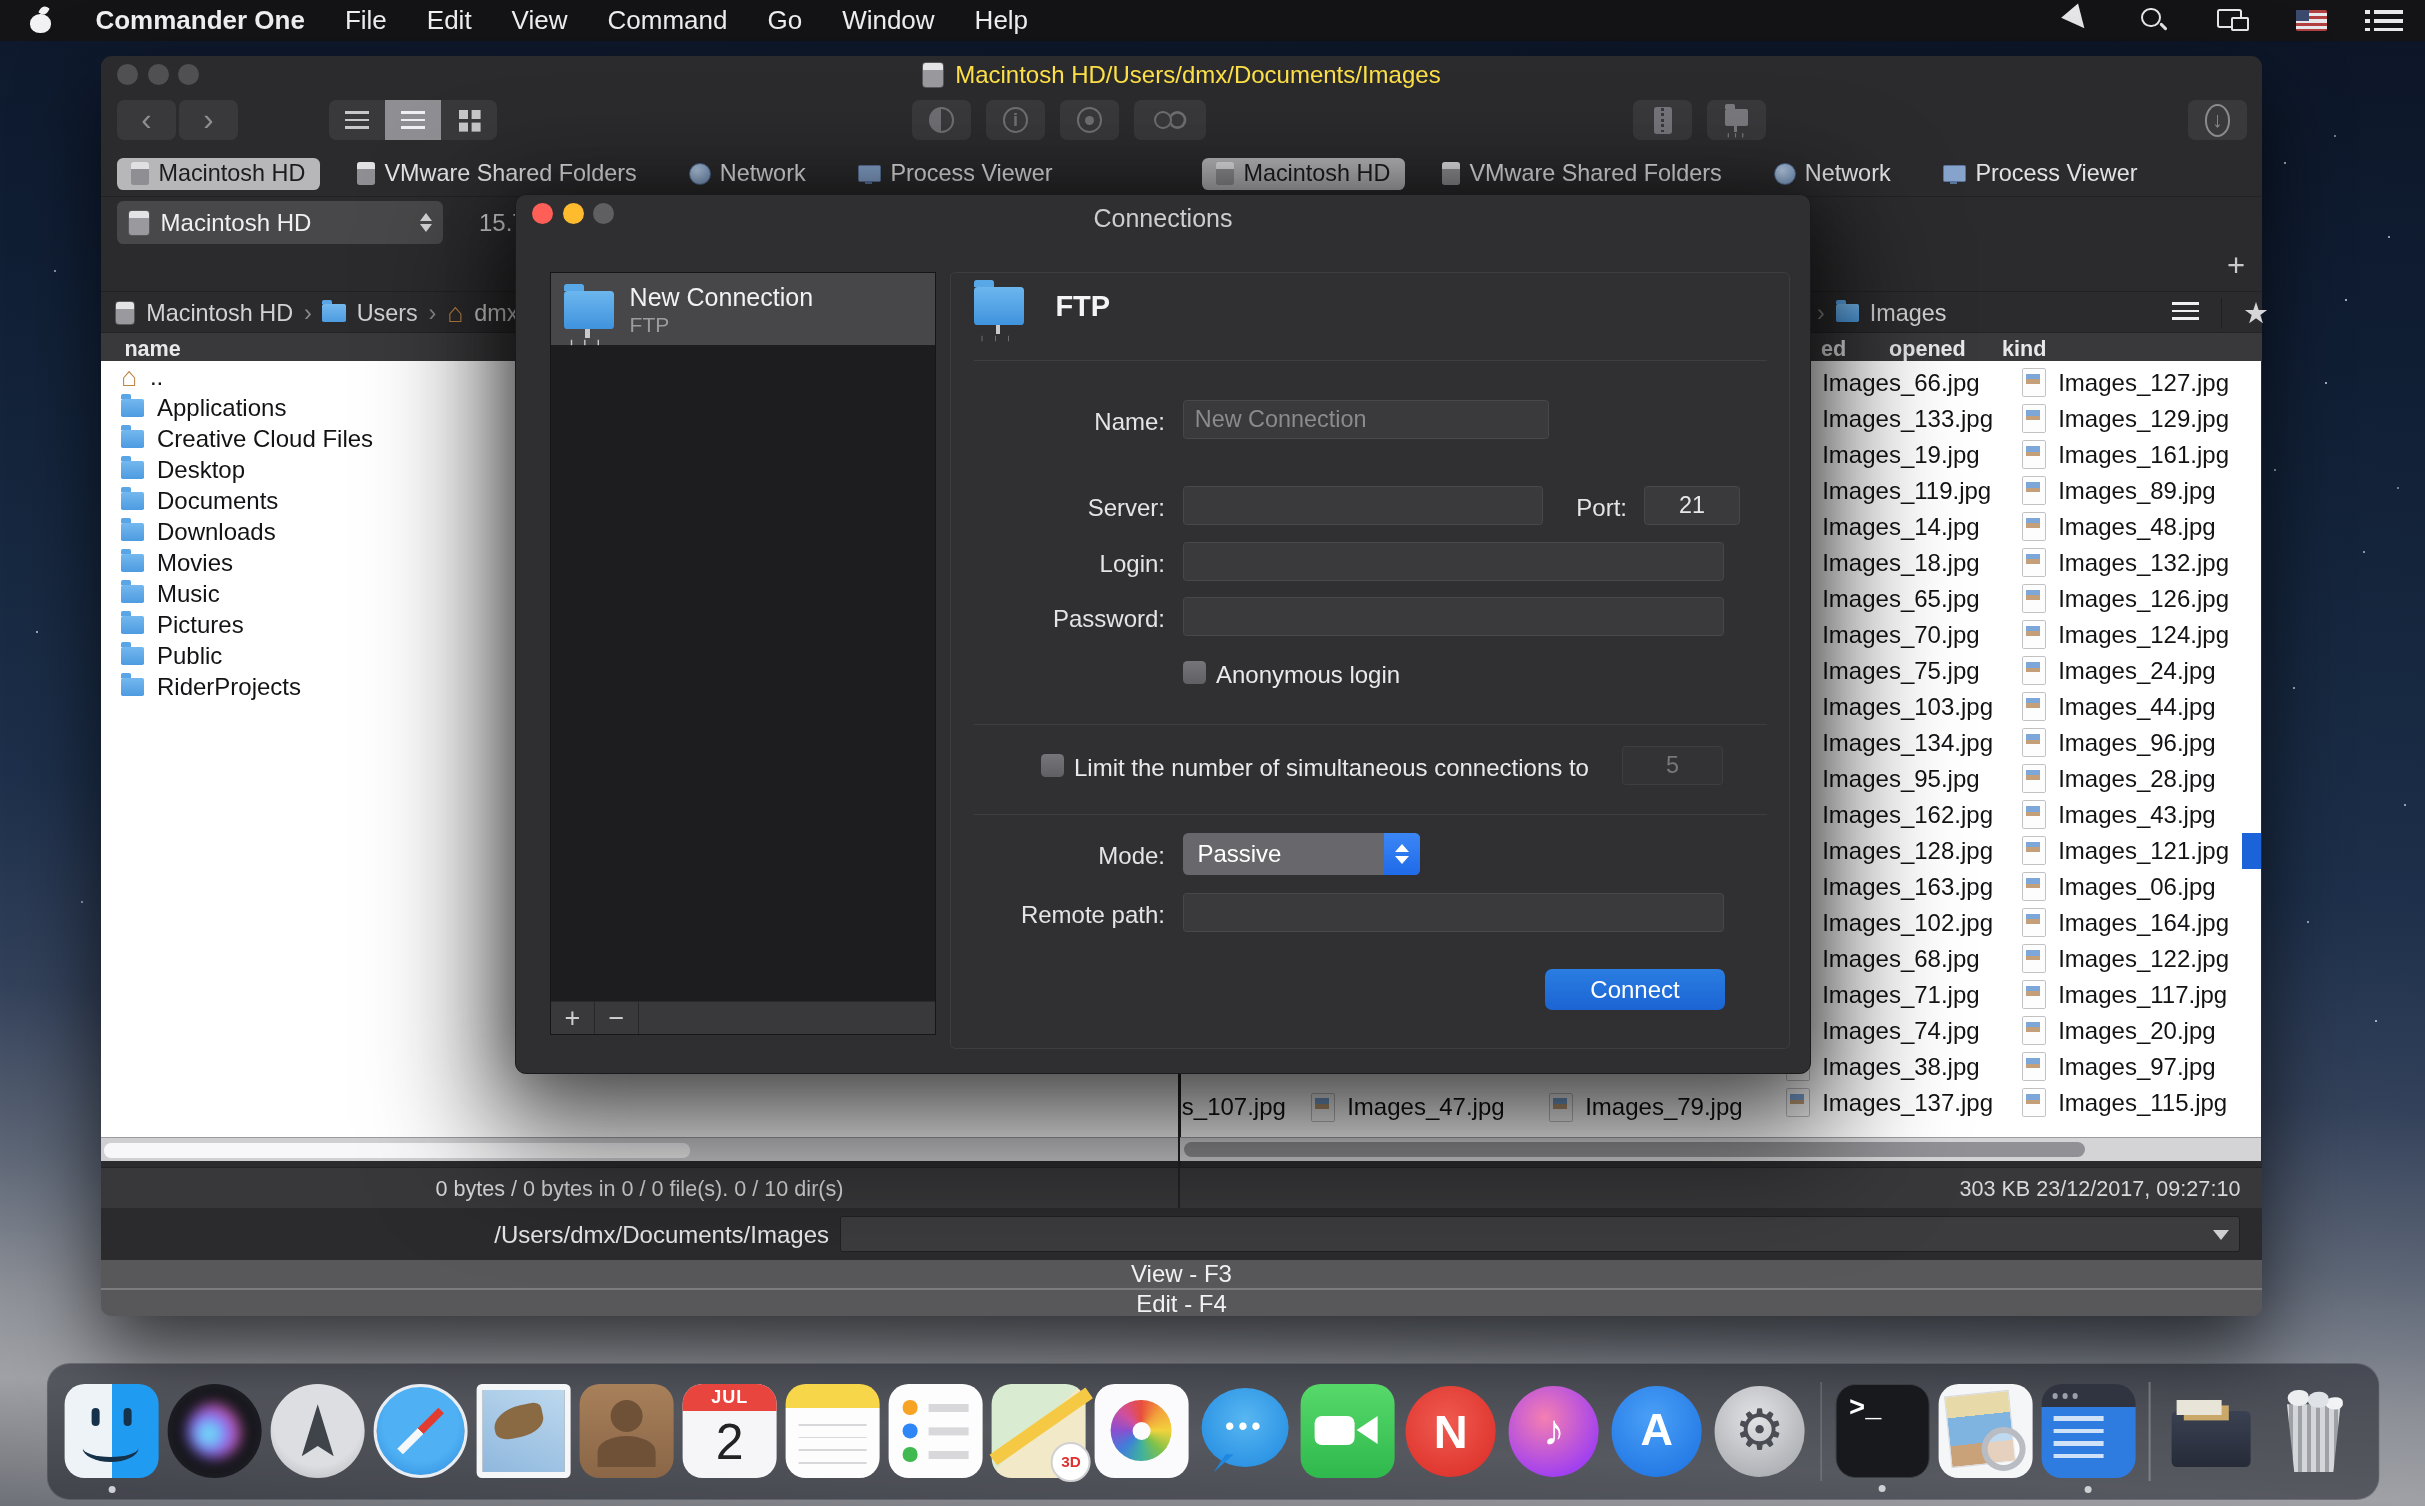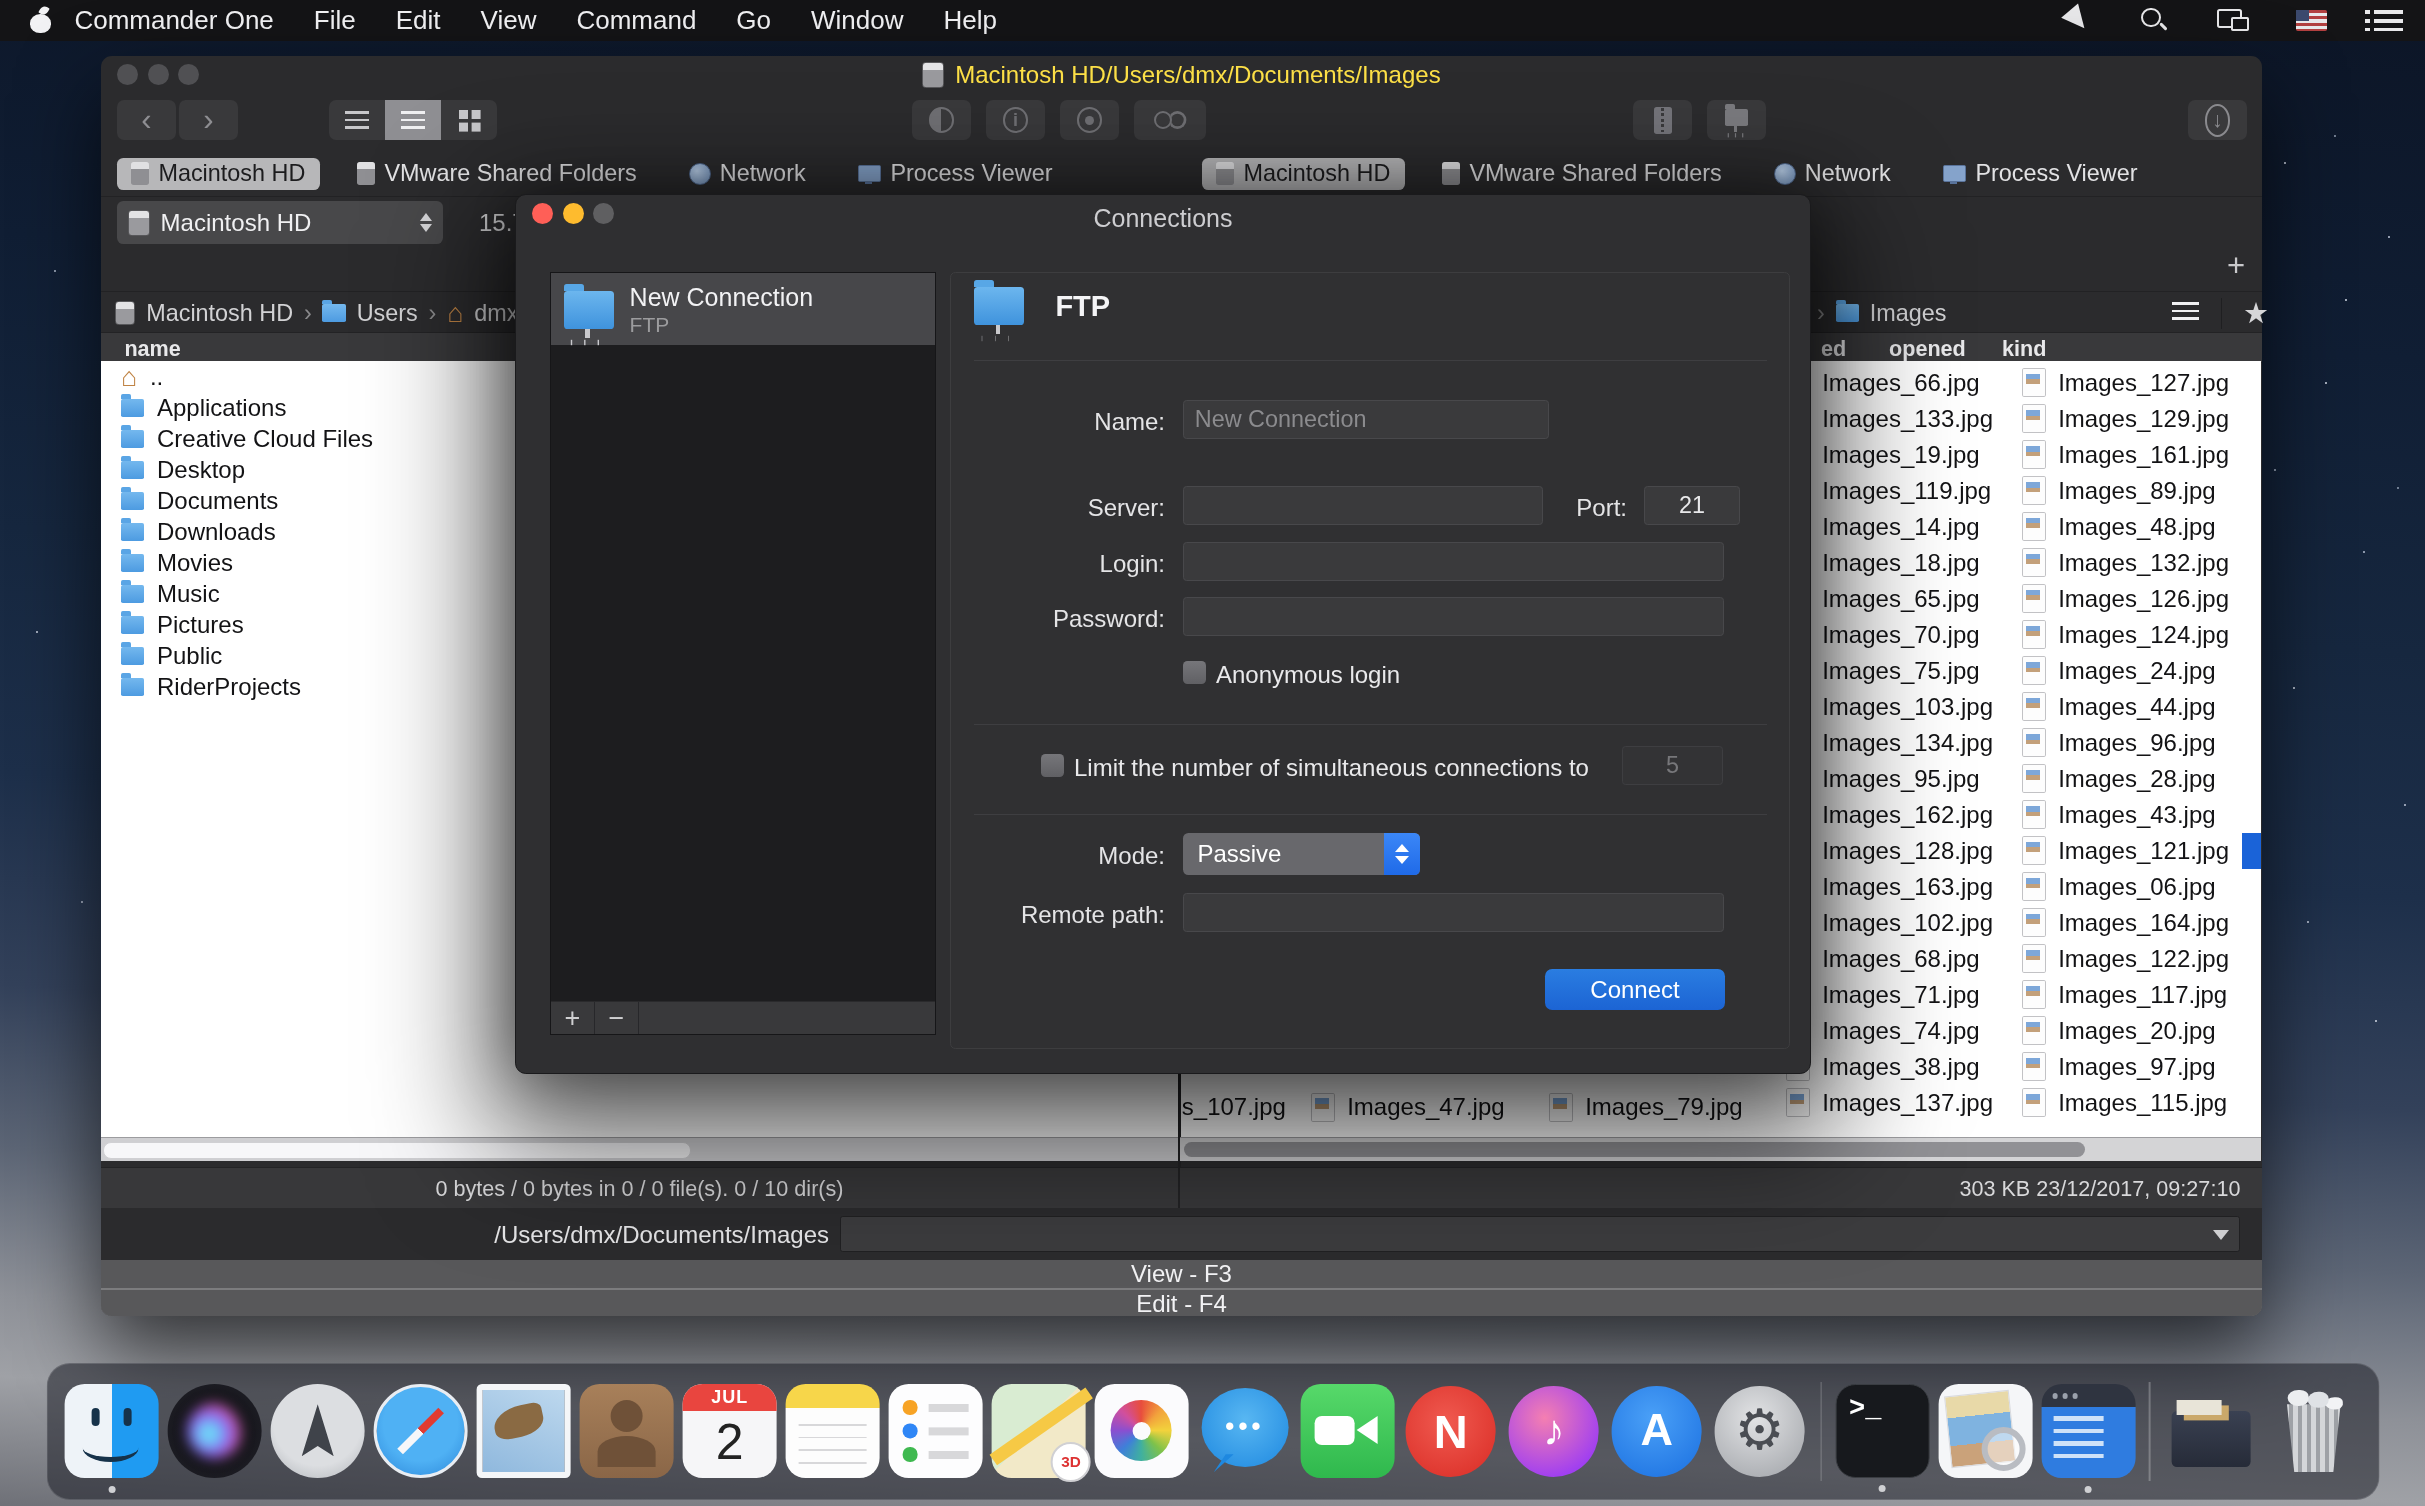--- a/index.html
+++ b/index.html
@@ -10,21 +10,21 @@
     box-shadow:2284px 162px #cfd6e2,2388px 236px #b9c2d4,2325px 382px #cfd6e2,2363px 551px #aeb9cc,
     2293px 687px #cfd6e2,2404px 804px #b9c2d4,2307px 921px #c4ccda,2375px 1020px #cfd6e2,
     2274px 469px #aeb9cc,2345px 299px #cfd6e2,54px 270px #aeb9cc,36px 631px #c4ccda,81px 901px #b9c2d4,
     2334px 135px #8d99ad,2397px 487px #8d99ad;}
   
   #menubar{position:absolute;left:0;top:0;width:2426px;height:41px;background:#141416;
     display:flex;align-items:center;color:#f2f2f4;font-size:26px;}
   .apple{width:23.4px;height:25px;margin-left:29px;position:relative;}
   .apple::before{content:"";position:absolute;left:0.9px;top:6.3px;width:21.6px;height:19px;background:#f2f2f4;border-radius:48% 48% 46% 46%;}
   .apple::after{content:"";position:absolute;left:10.8px;top:-1.8px;width:8px;height:9px;background:#f2f2f4;border-radius:60% 10% 60% 10%;transform:rotate(30deg);}
-  #menubar .appname{font-weight:400;margin-left:22px;}
+  #menubar .appname{font-weight:700;margin-left:43px;}
   #menubar .mitem{margin-left:40px;}
   #menu-status{margin-left:auto;margin-right:23.4px;display:flex;align-items:center;gap:47px;}
   .micon{position:relative;width:32px;height:29px;}
   .micon[data-kind="pointer"]::before{content:"";position:absolute;left:7.2px;top:1.8px;border-left:11.7px solid transparent;border-right:11.7px solid transparent;border-top:23.4px solid #e8e8ea;transform:rotate(-40deg);}
   .micon[data-kind="search"]::before{content:"";position:absolute;left:3.6px;top:1.8px;width:15.3px;height:15.3px;border:2.7px solid #e8e8ea;border-radius:50%;}
   .micon[data-kind="search"]::after{content:"";position:absolute;left:21px;top:19px;width:9px;height:2.7px;background:#e8e8ea;transform:rotate(45deg);border-radius:1.8px;}
   .micon[data-kind="displays"]::before{content:"";position:absolute;left:0;top:2.7px;width:21.6px;height:15.3px;border:2.7px solid #e8e8ea;border-radius:2.7px;}
   .micon[data-kind="displays"]::after{content:"";position:absolute;left:14.4px;top:10.8px;width:13.5px;height:10px;border:2.7px solid #e8e8ea;border-radius:1.8px;background:#141416;}
   .micon[data-kind="input-flag"]{width:31px;height:21.6px;background:repeating-linear-gradient(180deg,#b24040 0 3.2px,#e8e8ea 3.2px 6.3px);border-radius:1.8px;}
   .micon[data-kind="input-flag"]::before{content:"";position:absolute;left:0;top:0;width:13.5px;height:10.8px;background:#3c4a6e;}

